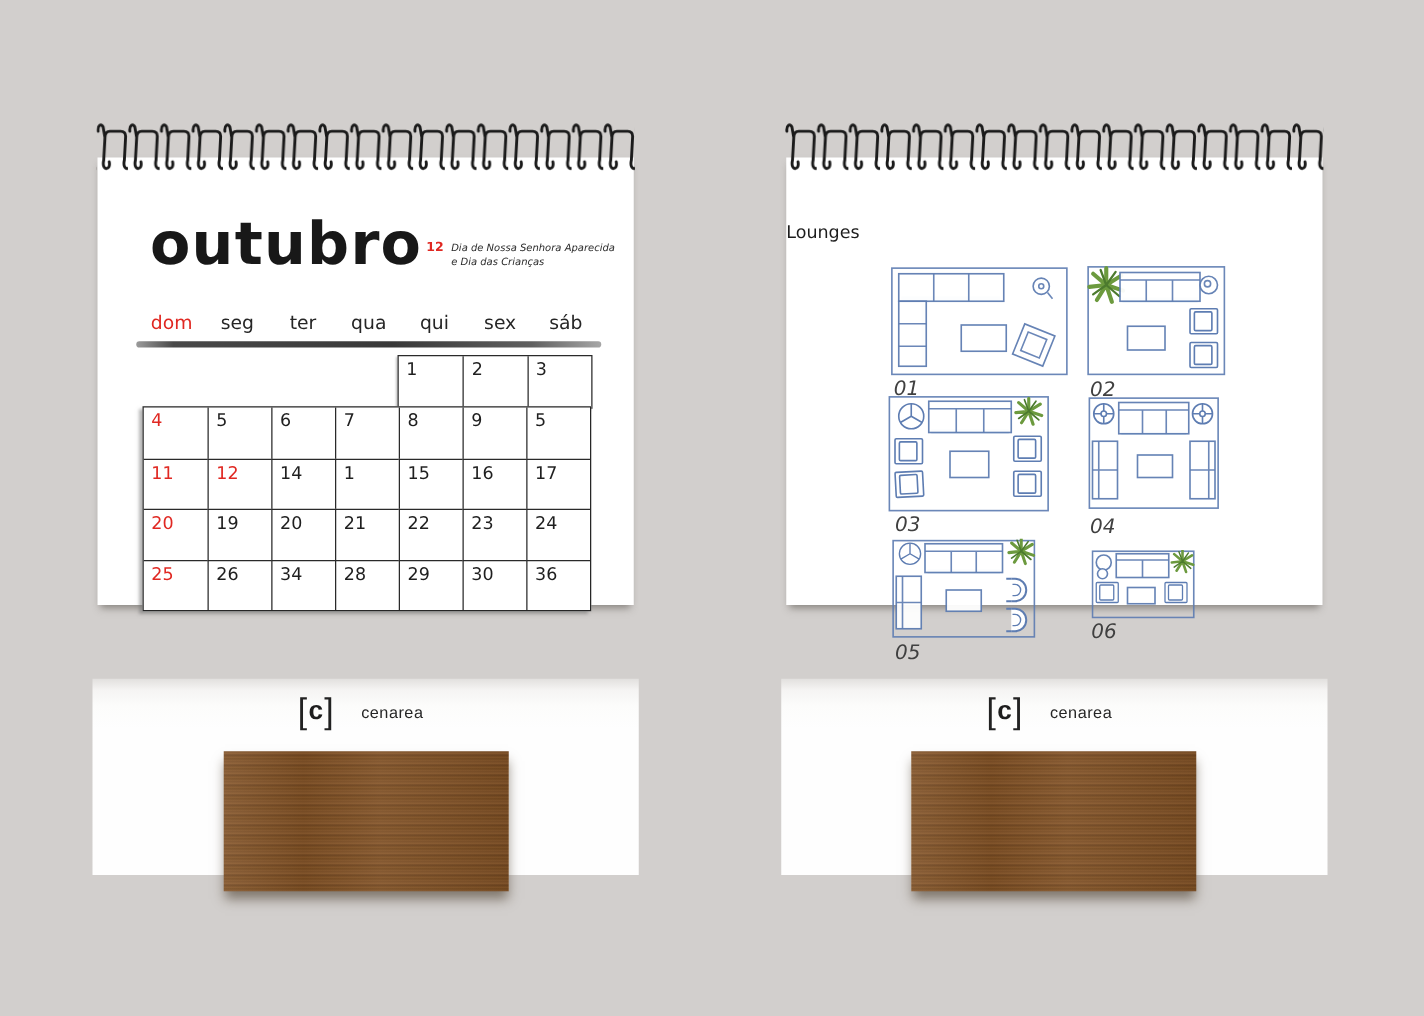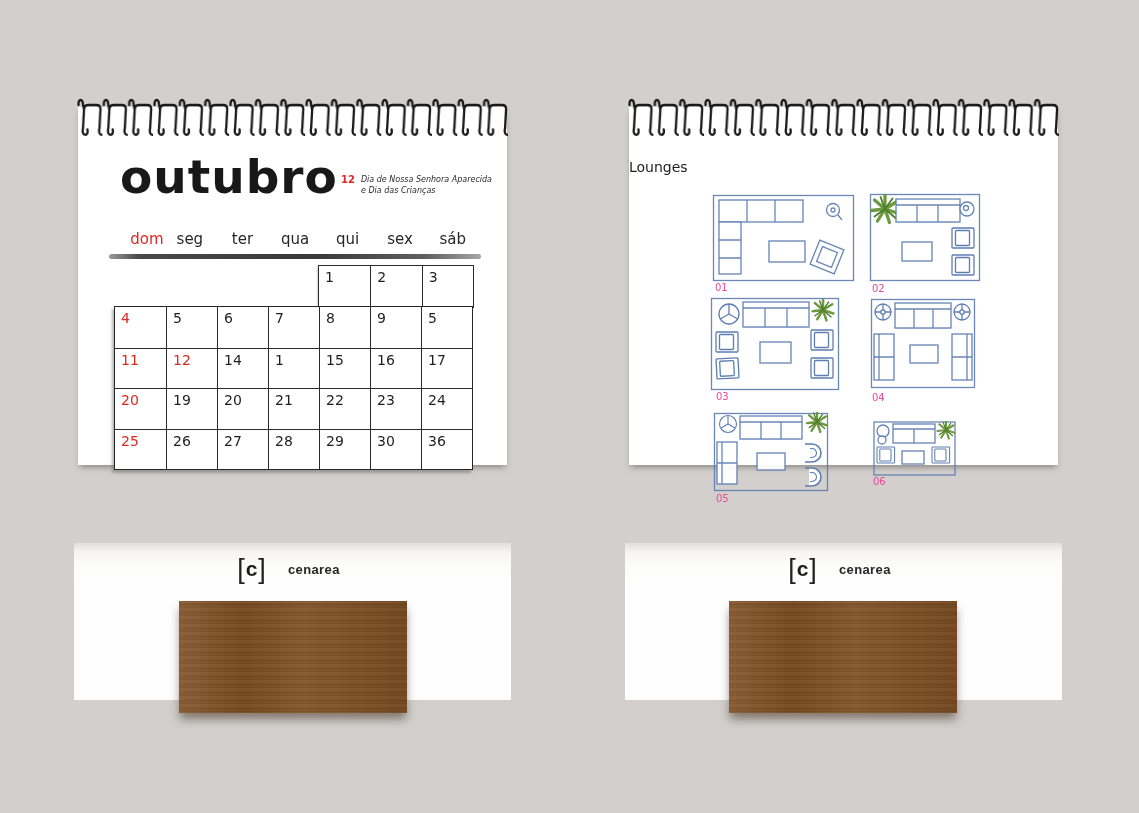--- a/index.html
+++ b/index.html
@@ -12,48 +12,48 @@
   .calendar{position:absolute;top:97px;width:429px;height:622px;}
   #cal-left{left:78px;}
   #cal-right{left:629px;}
 
   .base{
     position:absolute;left:-4px;top:446px;width:437px;height:157px;
     background:linear-gradient(180deg,#e2e0de 0,#f5f4f3 9px,#fcfcfb 22px,#fefefe 40px);
     z-index:1;
   }
   .page{
-    position:absolute;left:0;top:10px;width:429px;height:358px;
+    position:absolute;left:0;top:29px;width:429px;height:358px;
     background:#fff;z-index:2;
     box-shadow:0 4px 6px -2px rgba(95,90,85,.65);
   }
   .spiral{position:absolute;left:-1px;top:0;z-index:5;}
   .wood{
     position:absolute;top:504px;width:228px;height:112px;z-index:6;
     background:
       linear-gradient(90deg,rgba(255,255,255,.08),rgba(0,0,0,.06) 28%,rgba(255,255,255,.05) 55%,rgba(0,0,0,.08) 100%),
       repeating-linear-gradient(180deg,#7c4f26 0px,#8a5a2e 2px,#6d441f 3px,#835427 5px,#75491f 6px,#8a5a2e 8px);
     box-shadow:0 7px 9px -1px rgba(60,45,28,.55);
   }
   #cal-left .wood{left:101px;}
   #cal-right .wood{left:100px;}
 
   
   .logo{position:absolute;top:13px;left:0;width:429px;display:flex;justify-content:center;align-items:center;font-family:"Liberation Sans",sans-serif;}
   .logo .bracket{font-size:27px;font-weight:400;color:#222;line-height:1;transform:scaleY(1.05);}
   .logo .mark-letter{font-size:21px;font-weight:700;color:#1d1d1d;line-height:1;margin:0 1px 3px 1px;}
-  .logo .brand-name{font-size:13px;font-weight:700;letter-spacing:.4px;color:#262626;margin-left:22px;}
+  .logo .brand-name{font-size:13px;font-weight:400;letter-spacing:.4px;color:#262626;margin-left:22px;}
 
   
   .month-title{position:absolute;left:42px;top:42px;font-size:47px;font-weight:700;letter-spacing:1px;color:#181818;}
   .holiday-note{position:absolute;left:263px;top:67px;display:flex;gap:6px;}
   .holiday-day{color:#e02822;font-weight:700;font-size:10px;line-height:11px;}
   .holiday-lines{font-size:8px;line-height:11px;color:#2b2b2b;font-style:italic;}
   .weekdays{position:absolute;left:33px;top:123px;width:368px;display:grid;grid-template-columns:repeat(7,1fr);font-size:15px;color:#262626;text-align:center;}
-  .weekdays .red{color:#e02822;text-align:right;}
+  .weekdays .red{color:#e02822;}
   .header-rule{position:absolute;left:31px;top:147px;width:372px;height:4.5px;border-radius:3px;
     background:linear-gradient(90deg,#8d8d8d,#303030 8%,#1e1e1e 55%,#4a4a4a 85%,#9a9a9a);opacity:.88;}
   .week1{
     position:absolute;left:240px;top:158px;width:154px;height:41px;background:#fff;
     display:grid;grid-template-columns:repeat(3,1fr);
     border:1.6px solid #2a2a2a;box-shadow:-1.5px 1.5px 1.5px rgba(120,120,120,.45);
   }
   .week1 .cell{border-left:1.3px solid #2a2a2a;}
   .week1 .cell:first-child{border-left:none;}
   .grid{
@@ -63,21 +63,21 @@
   }
   .grid .cell{border-left:1.3px solid #2a2a2a;border-top:1.3px solid #2a2a2a;}
   .grid .cell:nth-child(7n+1){border-left:none;}
   .grid .cell:nth-child(-n+7){border-top:none;}
   .cell{padding:3px 0 0 6px;font-size:14px;color:#1f1f1f;}
   .cell.red{color:#e02822;}
 
   
   .lounges-title{position:absolute;left:0;top:52px;width:429px;text-align:left;font-size:14px;color:#1d1d1d;}
   .sketch{position:absolute;}
-  .sketch-label{position:absolute;font-size:10px;color:#ec4899;}
+  .sketch-label{position:absolute;font-size:16px;font-style:italic;color:#404040;}
   svg .sk{stroke:#5e7db2;fill:none;stroke-width:1.3;opacity:.92;}
   svg .skf{stroke:#5e7db2;fill:#fff;stroke-width:1.3;opacity:.95;}
   svg .wash{stroke:#c9dcee;stroke-width:3.5;fill:none;opacity:.8;}
 </style>
 </head>
 <body>
 
 <svg width="0" height="0" style="position:absolute" aria-hidden="true">
   <defs>
     <pattern id="wirepat" width="25.35" height="42" patternUnits="userSpaceOnUse">
@@ -166,21 +166,21 @@
       <div class="cell red">20</div>
       <div class="cell">19</div>
       <div class="cell">20</div>
       <div class="cell">21</div>
       <div class="cell">22</div>
       <div class="cell">23</div>
       <div class="cell">24</div>
 
       <div class="cell red">25</div>
       <div class="cell">26</div>
-      <div class="cell">27</div>
+      <div class="cell">34</div>
       <div class="cell">28</div>
       <div class="cell">29</div>
       <div class="cell">30</div>
       <div class="cell">36</div>
     </div>
   </div>
 
   <svg class="spiral" width="431" height="42" viewBox="0 0 431 42">
     <rect width="431" height="42" fill="url(#wirepat)"></rect>
   </svg>

